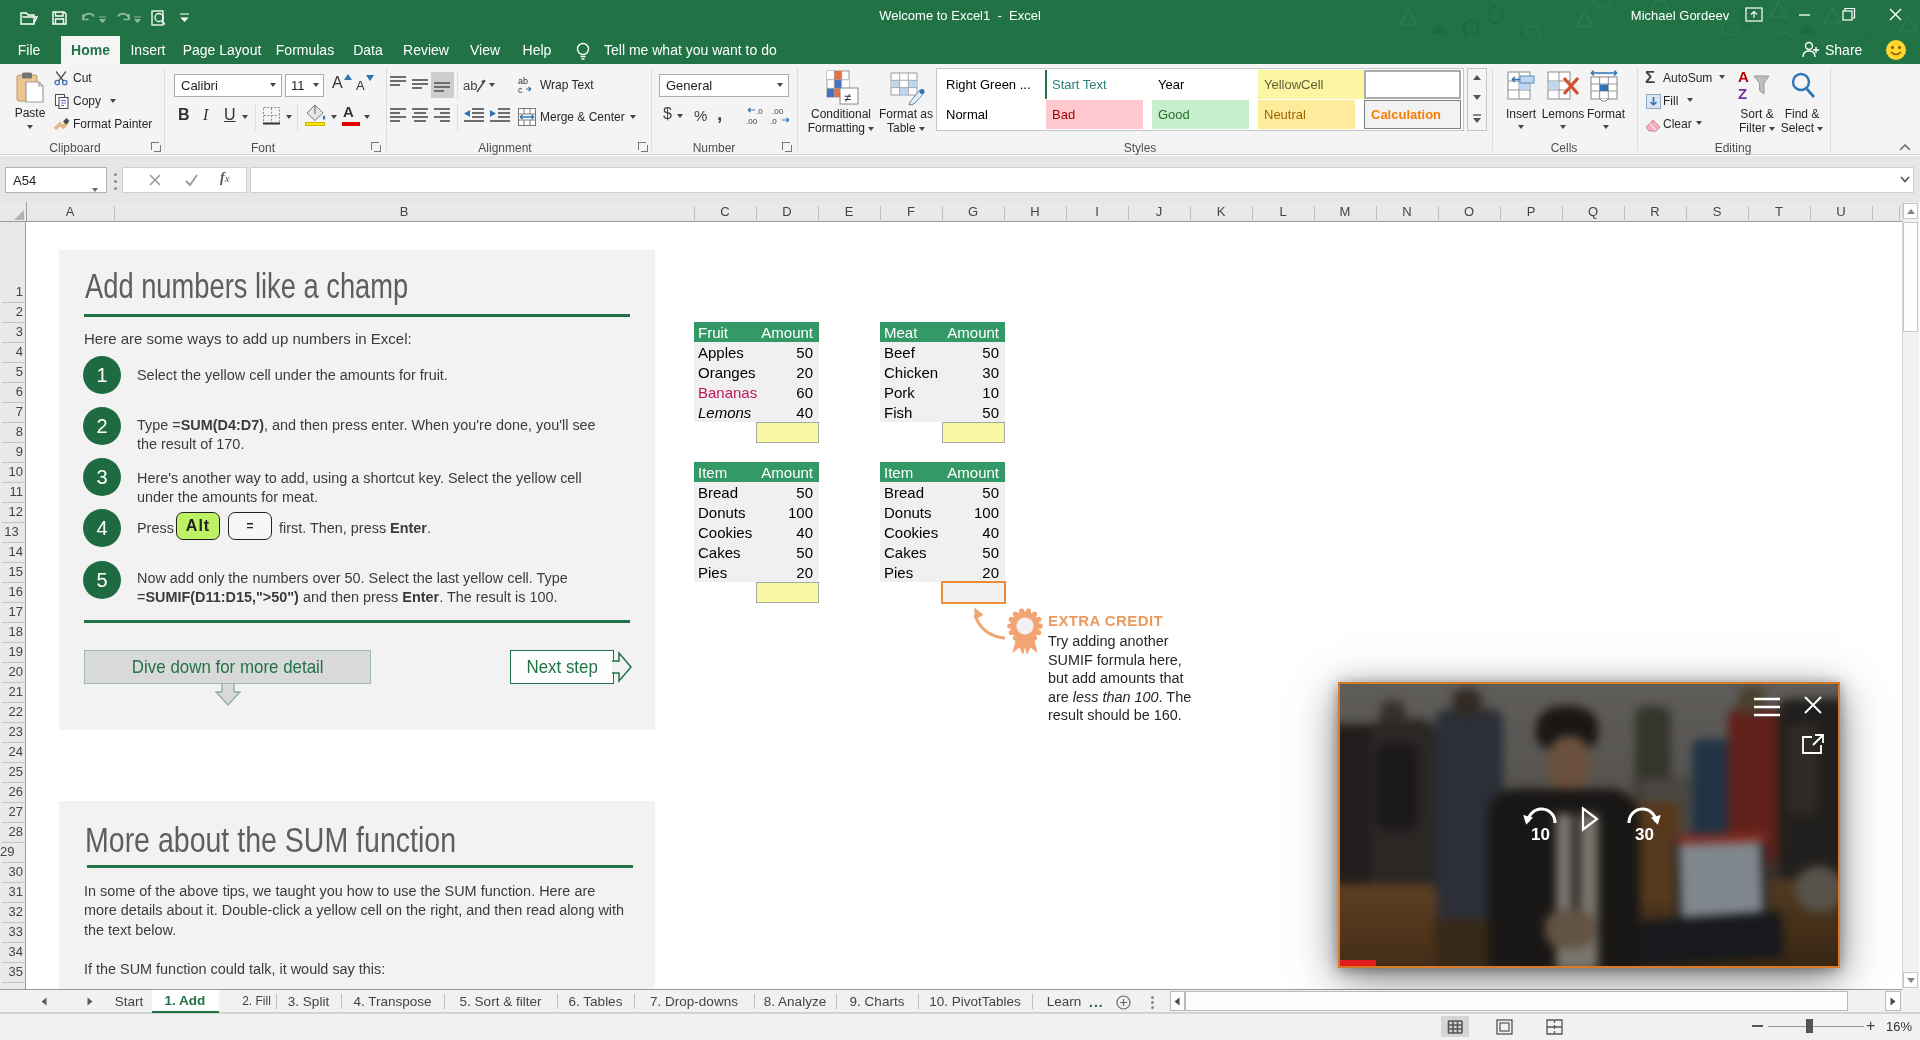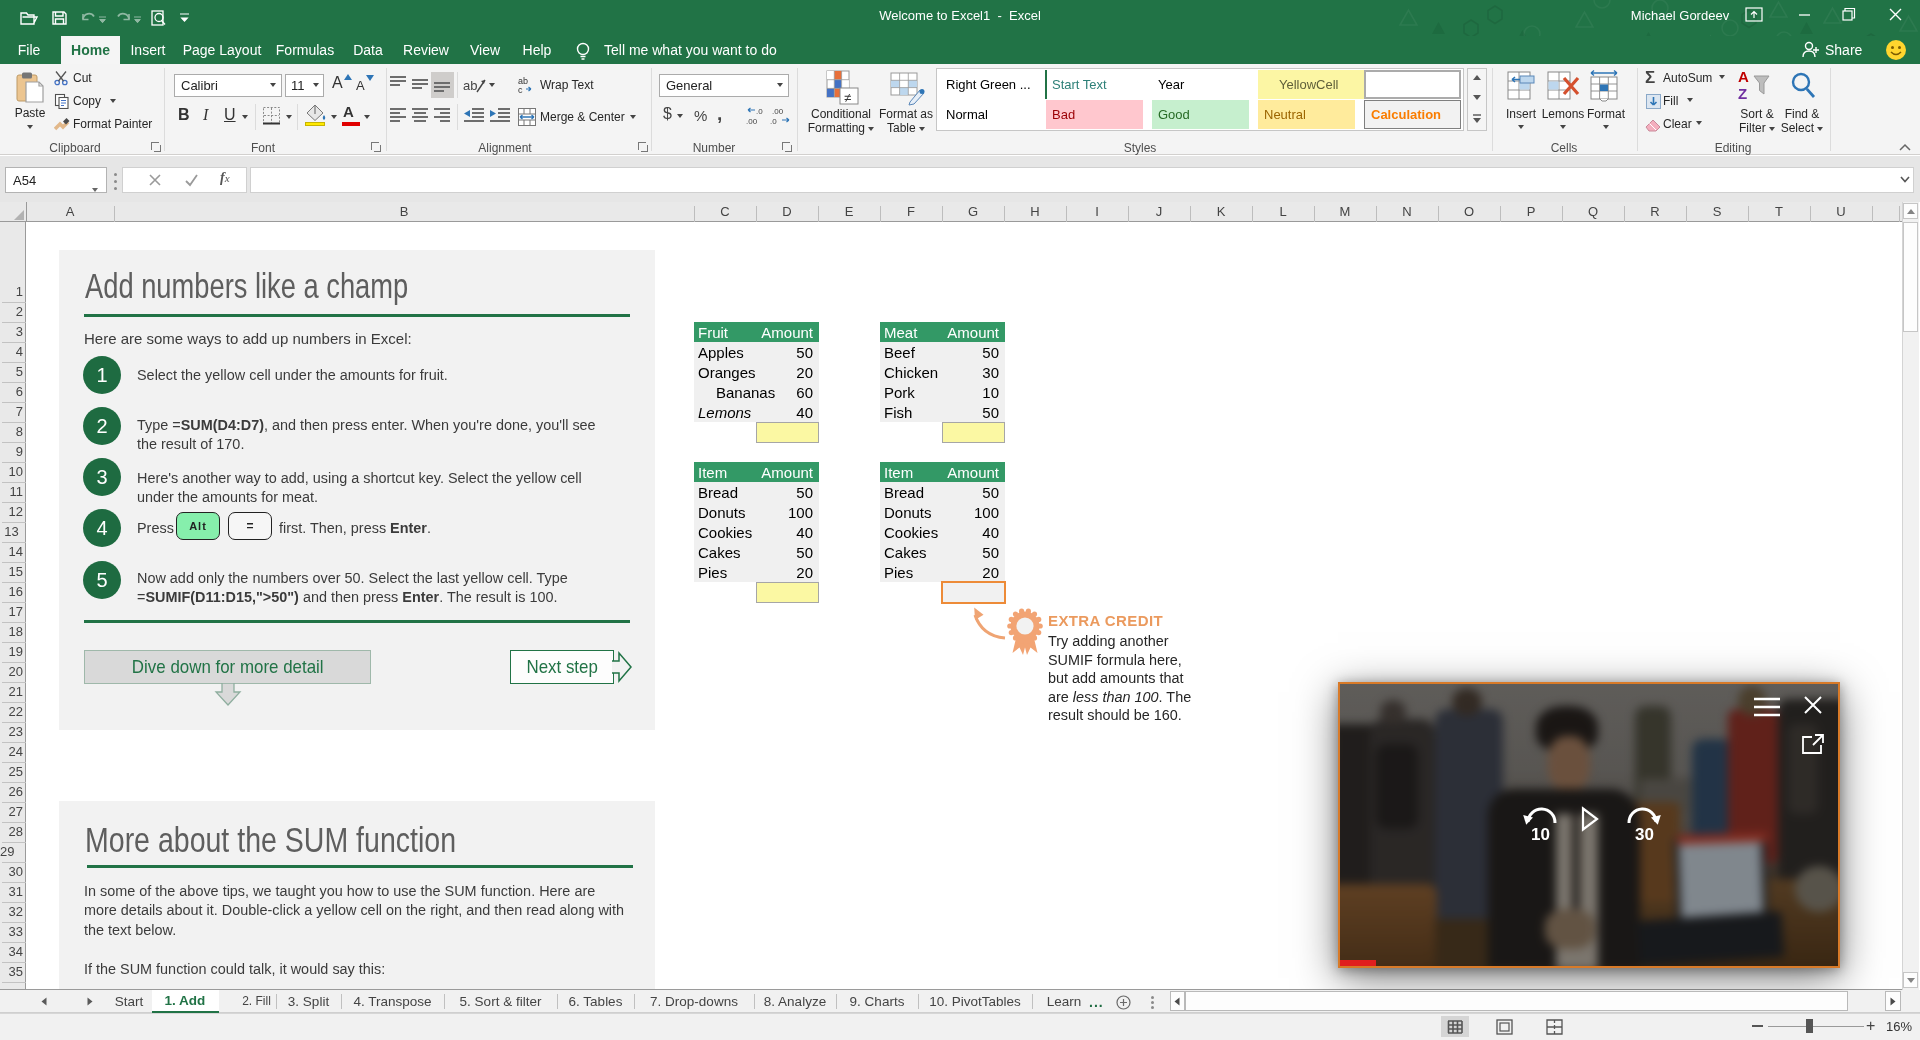--- a/index.html
+++ b/index.html
@@ -313,21 +313,21 @@
 <path d="M20 32 L30 20 L34 23 L24 34 L19 35 Z" fill="#e6eef7" stroke="#5a87b8" stroke-width="1"></path>
     <circle cx="32" cy="21.5" r="2.5" fill="#2e75b6"></circle>
 </svg>
 <div class="ab ct rbtxt" style="left:866px;top:107px;width:80px;height:14px;">Format as</div>
 <div class="ab ct rbtxt" style="left:866px;top:121px;width:80px;height:14px;">Table&nbsp;<span class="dd" style="margin-top:2px"></span></div>
 <div class="ab" style="left:936px;top:68px;width:528px;height:63px;background:#fff;border:1px solid #c6c6c6;"></div>
 <div class="ab lt" style="left:940px;top:70px;width:97px;height:29px;background:#fff;color:#000;font-size:13px;font-weight:normal;padding-left:6px;">Right Green ...</div>
 <div class="ab lt" style="left:1046px;top:70px;width:97px;height:29px;background:#fff;color:#2e8078;font-size:13px;font-weight:normal;padding-left:6px;">Start Text</div>
 <div class="ab" style="left:1045px;top:70px;width:2px;height:29px;background:#217346;"></div>
 <div class="ab lt" style="left:1152px;top:70px;width:97px;height:29px;background:#fff;color:#000;font-size:13px;font-weight:normal;padding-left:6px;">Year</div>
-<div class="ab lt" style="left:1258px;top:70px;width:115px;height:29px;background:#fcf6a4;color:#5f5f3a;font-size:13px;font-weight:normal;padding-left:21px;">YellowCell</div>
+<div class="ab lt" style="left:1258px;top:70px;width:115px;height:29px;background:#fcf6a4;color:#5f5f3a;font-size:13px;font-weight:normal;padding-left:6px;">YellowCell</div>
 <div class="ab lt" style="left:1364px;top:70px;width:97px;height:29px;background:#fff;border:2px solid #ababab;color:#000;font-size:13px;font-weight:normal;padding-left:6px;"></div>
 <div class="ab lt" style="left:940px;top:100px;width:97px;height:29px;background:#fff;color:#000;font-size:13px;font-weight:normal;padding-left:6px;">Normal</div>
 <div class="ab lt" style="left:1046px;top:100px;width:97px;height:29px;background:#ffc7ce;color:#9c0006;font-size:13px;font-weight:normal;padding-left:6px;">Bad</div>
 <div class="ab lt" style="left:1152px;top:100px;width:97px;height:29px;background:#c6efce;color:#276b25;font-size:13px;font-weight:normal;padding-left:6px;">Good</div>
 <div class="ab lt" style="left:1258px;top:100px;width:97px;height:29px;background:#ffeb9c;color:#9c6500;font-size:13px;font-weight:normal;padding-left:6px;">Neutral</div>
 <div class="ab lt" style="left:1364px;top:100px;width:97px;height:29px;background:#f2f2f2;border:1px solid #7f7f7f;color:#fa7d00;font-size:13px;font-weight:bold;padding-left:6px;">Calculation</div>
 <div class="ab" style="left:1467px;top:68px;width:20px;height:63px;background:#f5f5f5;border:1px solid #c6c6c6;"></div>
 <svg class="ab" style="left:1471px;top:74px" width="12" height="8">
     <path d="M2 6 L6 1 L10 6 Z" fill="#555"></path>
   </svg>
@@ -578,21 +578,21 @@
 <div class="ab" style="left:84px;top:314px;width:546px;height:3px;background:#217346;"></div>
 <div class="ab" style="left:84px;top:330px;font-size:15px;color:#3b3b3b;">Here are some ways to add up numbers in Excel:</div>
 <div class="ab ct" style="left:83px;top:356px;width:38px;height:38px;border-radius:50%;background:#1e6b41;color:#fff;font-size:20px;">1</div>
 <div class="ab" style="left:137px;top:365px;font-size:15.5px;color:#3b3b3b;line-height:19.4px;transform:scale(0.93,1);transform-origin:0 0;">Select the yellow cell under the amounts for fruit.</div>
 <div class="ab ct" style="left:83px;top:407px;width:38px;height:38px;border-radius:50%;background:#1e6b41;color:#fff;font-size:20px;">2</div>
 <div class="ab" style="left:137px;top:415px;font-size:15.5px;color:#3b3b3b;line-height:19.4px;transform:scale(0.93,1);transform-origin:0 0;">Type =<b>SUM(D4:D7)</b>, and then press enter. When you're done, you'll see<br>the result of 170.</div>
 <div class="ab ct" style="left:83px;top:458px;width:38px;height:38px;border-radius:50%;background:#1e6b41;color:#fff;font-size:20px;">3</div>
 <div class="ab" style="left:137px;top:468px;font-size:15.5px;color:#3b3b3b;line-height:19.4px;transform:scale(0.93,1);transform-origin:0 0;">Here's another way to add, using a shortcut key. Select the yellow cell<br>under the amounts for meat.</div>
 <div class="ab ct" style="left:83px;top:509px;width:38px;height:38px;border-radius:50%;background:#1e6b41;color:#fff;font-size:20px;">4</div>
 <div class="ab lt" style="left:137px;top:512px;height:31px;font-size:15.5px;color:#3b3b3b;line-height:19.4px;transform:scale(0.93,1);transform-origin:0 0;">Press&nbsp;</div>
-<div class="ab ct" style="left:176px;top:512px;width:44px;height:28px;border:1.6px solid #222;border-radius:7px;background:#86efac;font-size:11px;font-weight:bold;color:#222;letter-spacing:1px;">Alt</div>
+<div class="ab ct" style="left:176px;top:512px;width:44px;height:28px;border:1.6px solid #222;border-radius:7px;background:#bef264;font-size:16px;font-weight:bold;color:#222;letter-spacing:1px;">Alt</div>
 <div class="ab ct" style="left:228px;top:512px;width:44px;height:28px;border:1.6px solid #222;border-radius:7px;background:#f6f6f6;font-size:12px;font-weight:bold;color:#222;">=</div>
 <div class="ab lt" style="left:279px;top:512px;height:31px;font-size:15.5px;color:#3b3b3b;line-height:19.4px;transform:scale(0.93,1);transform-origin:0 0;">first. Then, press&nbsp;<b>Enter</b>.</div>
 <div class="ab ct" style="left:83px;top:561px;width:38px;height:38px;border-radius:50%;background:#1e6b41;color:#fff;font-size:20px;">5</div>
 <div class="ab" style="left:137px;top:568px;font-size:15.5px;color:#3b3b3b;line-height:19.4px;transform:scale(0.93,1);transform-origin:0 0;">Now add only the numbers over 50. Select the last yellow cell. Type<br>=<b>SUMIF(D11:D15,"&gt;50")</b> and then press <b>Enter</b>. The result is 100.</div>
 <div class="ab" style="left:84px;top:620px;width:546px;height:3px;background:#217346;"></div>
 <div class="ab ct" style="left:84px;top:650px;width:287px;height:34px;background:#d9d9d9;border:1px solid #9fb8aa;color:#217346;font-size:19px;">
     <span style="transform:scale(0.89,1);">Dive down for more detail</span>
   </div>
 <svg class="ab" style="left:212px;top:683px" width="32" height="24" viewBox="0 0 32 24">
     <path d="M10 0 L22 0 L22 9 L28 9 L16 22 L4 9 L10 9 Z" fill="#d9d9d9" stroke="#8fae9f" stroke-width="1.3"></path>
@@ -609,21 +609,21 @@
 <div class="ab" style="left:84px;top:881px;font-size:15.5px;color:#3b3b3b;line-height:19.4px;transform:scale(0.93,1);transform-origin:0 0;">In some of the above tips, we taught you how to use the SUM function. Here are<br>more details about it. Double-click a yellow cell on the right, and then read along with<br>the text below.</div>
 <div class="ab" style="left:84px;top:959px;font-size:15.5px;color:#3b3b3b;line-height:19.4px;transform:scale(0.93,1);transform-origin:0 0;">If the SUM function could talk, it would say this:</div>
 <div class="ab" style="left:694px;top:322px;width:125px;height:20px;background:#339966;"></div>
 <div class="ab lt" style="left:698px;top:322px;height:20px;color:#fff;font-size:15px;">Fruit</div>
 <div class="ab lt" style="left:756px;top:322px;width:57px;height:20px;color:#fff;font-size:15px;justify-content:flex-end;">Amount</div>
 <div class="ab" style="left:694px;top:342px;width:125px;height:80px;background:#f0f0f0;"></div>
 <div class="ab lt" style="left:698px;top:342px;height:20px;color:#000;font-size:15px;">Apples</div>
 <div class="ab lt" style="left:756px;top:342px;width:57px;height:20px;color:#000;font-size:15px;justify-content:flex-end;">50</div>
 <div class="ab lt" style="left:698px;top:362px;height:20px;color:#000;font-size:15px;">Oranges</div>
 <div class="ab lt" style="left:756px;top:362px;width:57px;height:20px;color:#000;font-size:15px;justify-content:flex-end;">20</div>
-<div class="ab lt" style="left:698px;top:382px;height:20px;color:#000000;font-size:15px;margin-left:18px;">Bananas</div>
+<div class="ab lt" style="left:698px;top:382px;height:20px;color:#be185d;font-size:15px;">Bananas</div>
 <div class="ab lt" style="left:756px;top:382px;width:57px;height:20px;color:#000;font-size:15px;justify-content:flex-end;">60</div>
 <div class="ab lt" style="left:698px;top:402px;height:20px;color:#000;font-size:15px;font-style:italic;">Lemons</div>
 <div class="ab lt" style="left:756px;top:402px;width:57px;height:20px;color:#000;font-size:15px;justify-content:flex-end;">40</div>
 <div class="ab" style="left:880px;top:322px;width:125px;height:20px;background:#339966;"></div>
 <div class="ab lt" style="left:884px;top:322px;height:20px;color:#fff;font-size:15px;">Meat</div>
 <div class="ab lt" style="left:942px;top:322px;width:57px;height:20px;color:#fff;font-size:15px;justify-content:flex-end;">Amount</div>
 <div class="ab" style="left:880px;top:342px;width:125px;height:80px;background:#f0f0f0;"></div>
 <div class="ab lt" style="left:884px;top:342px;height:20px;color:#000;font-size:15px;">Beef</div>
 <div class="ab lt" style="left:942px;top:342px;width:57px;height:20px;color:#000;font-size:15px;justify-content:flex-end;">50</div>
 <div class="ab lt" style="left:884px;top:362px;height:20px;color:#000;font-size:15px;">Chicken</div>

